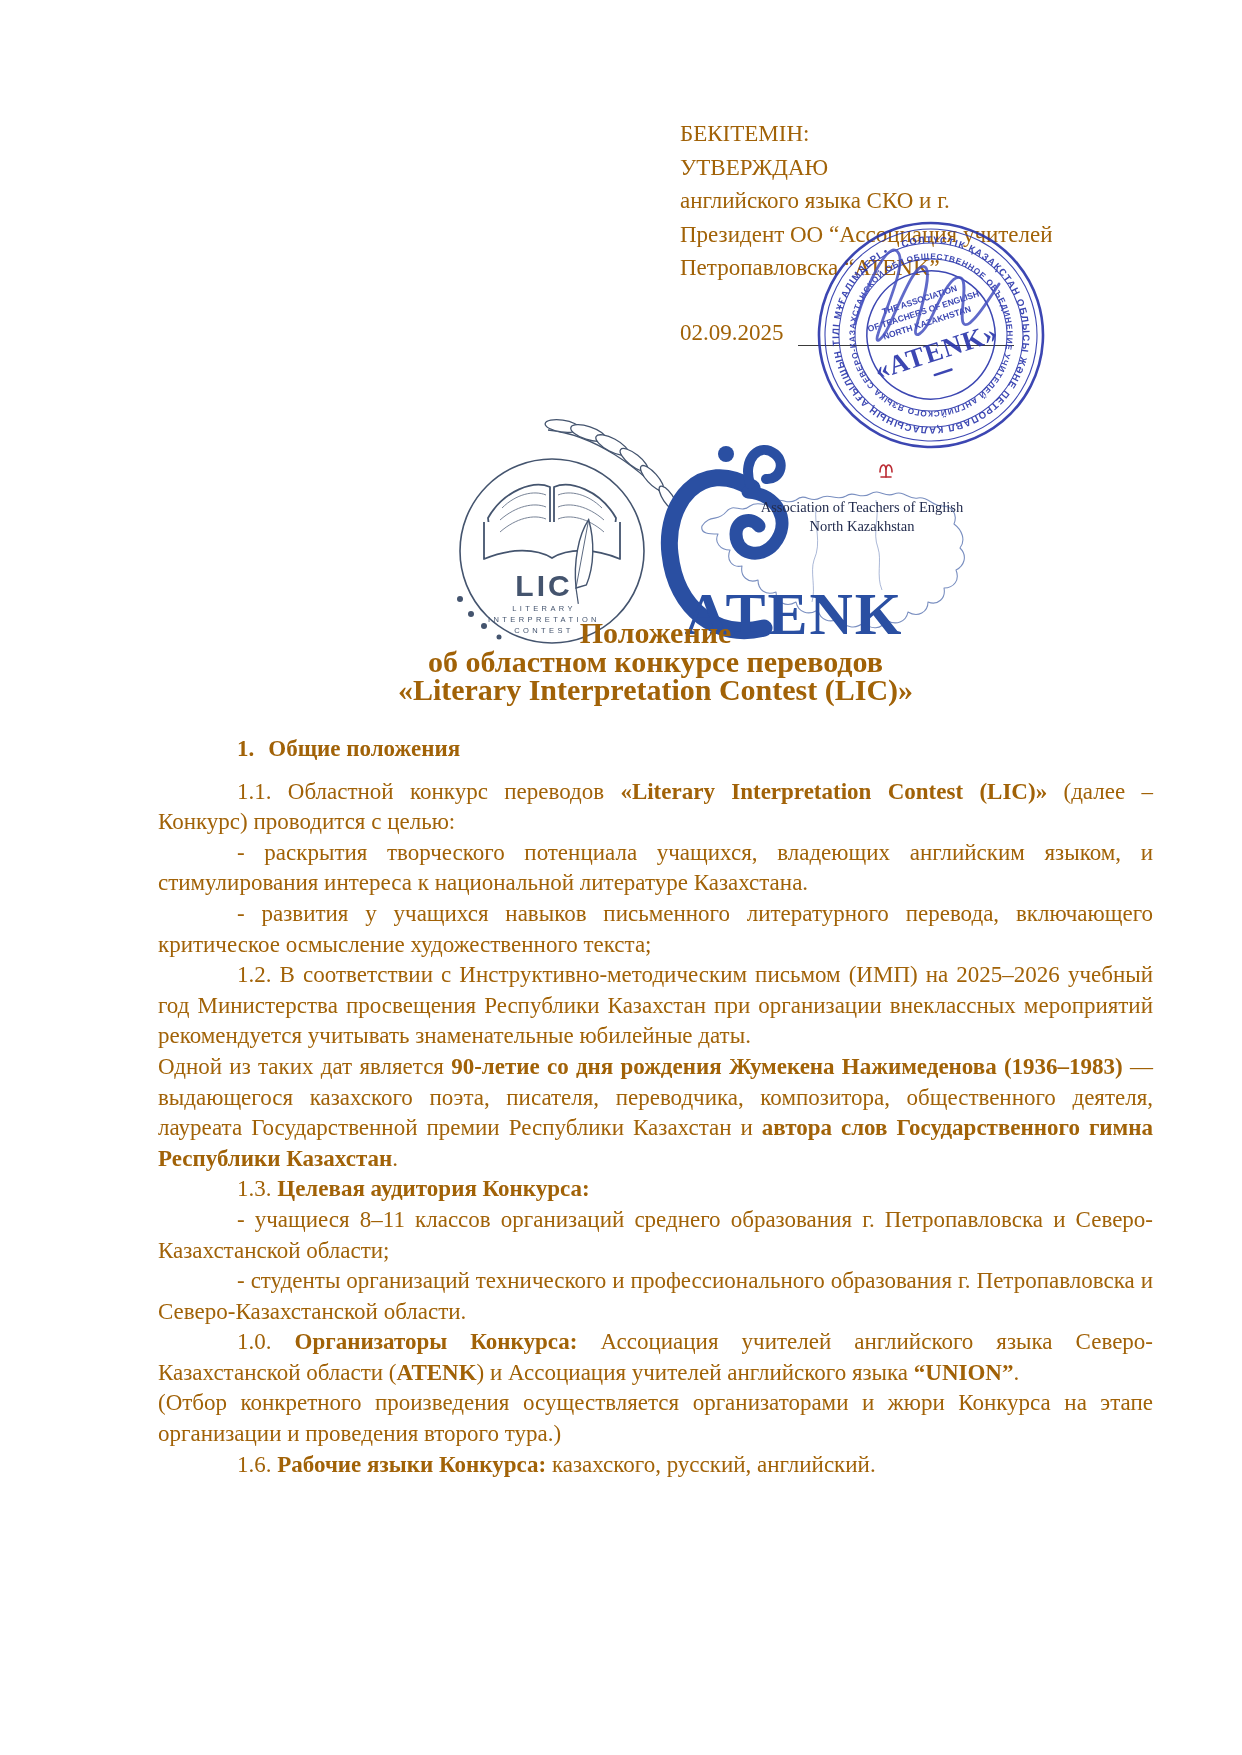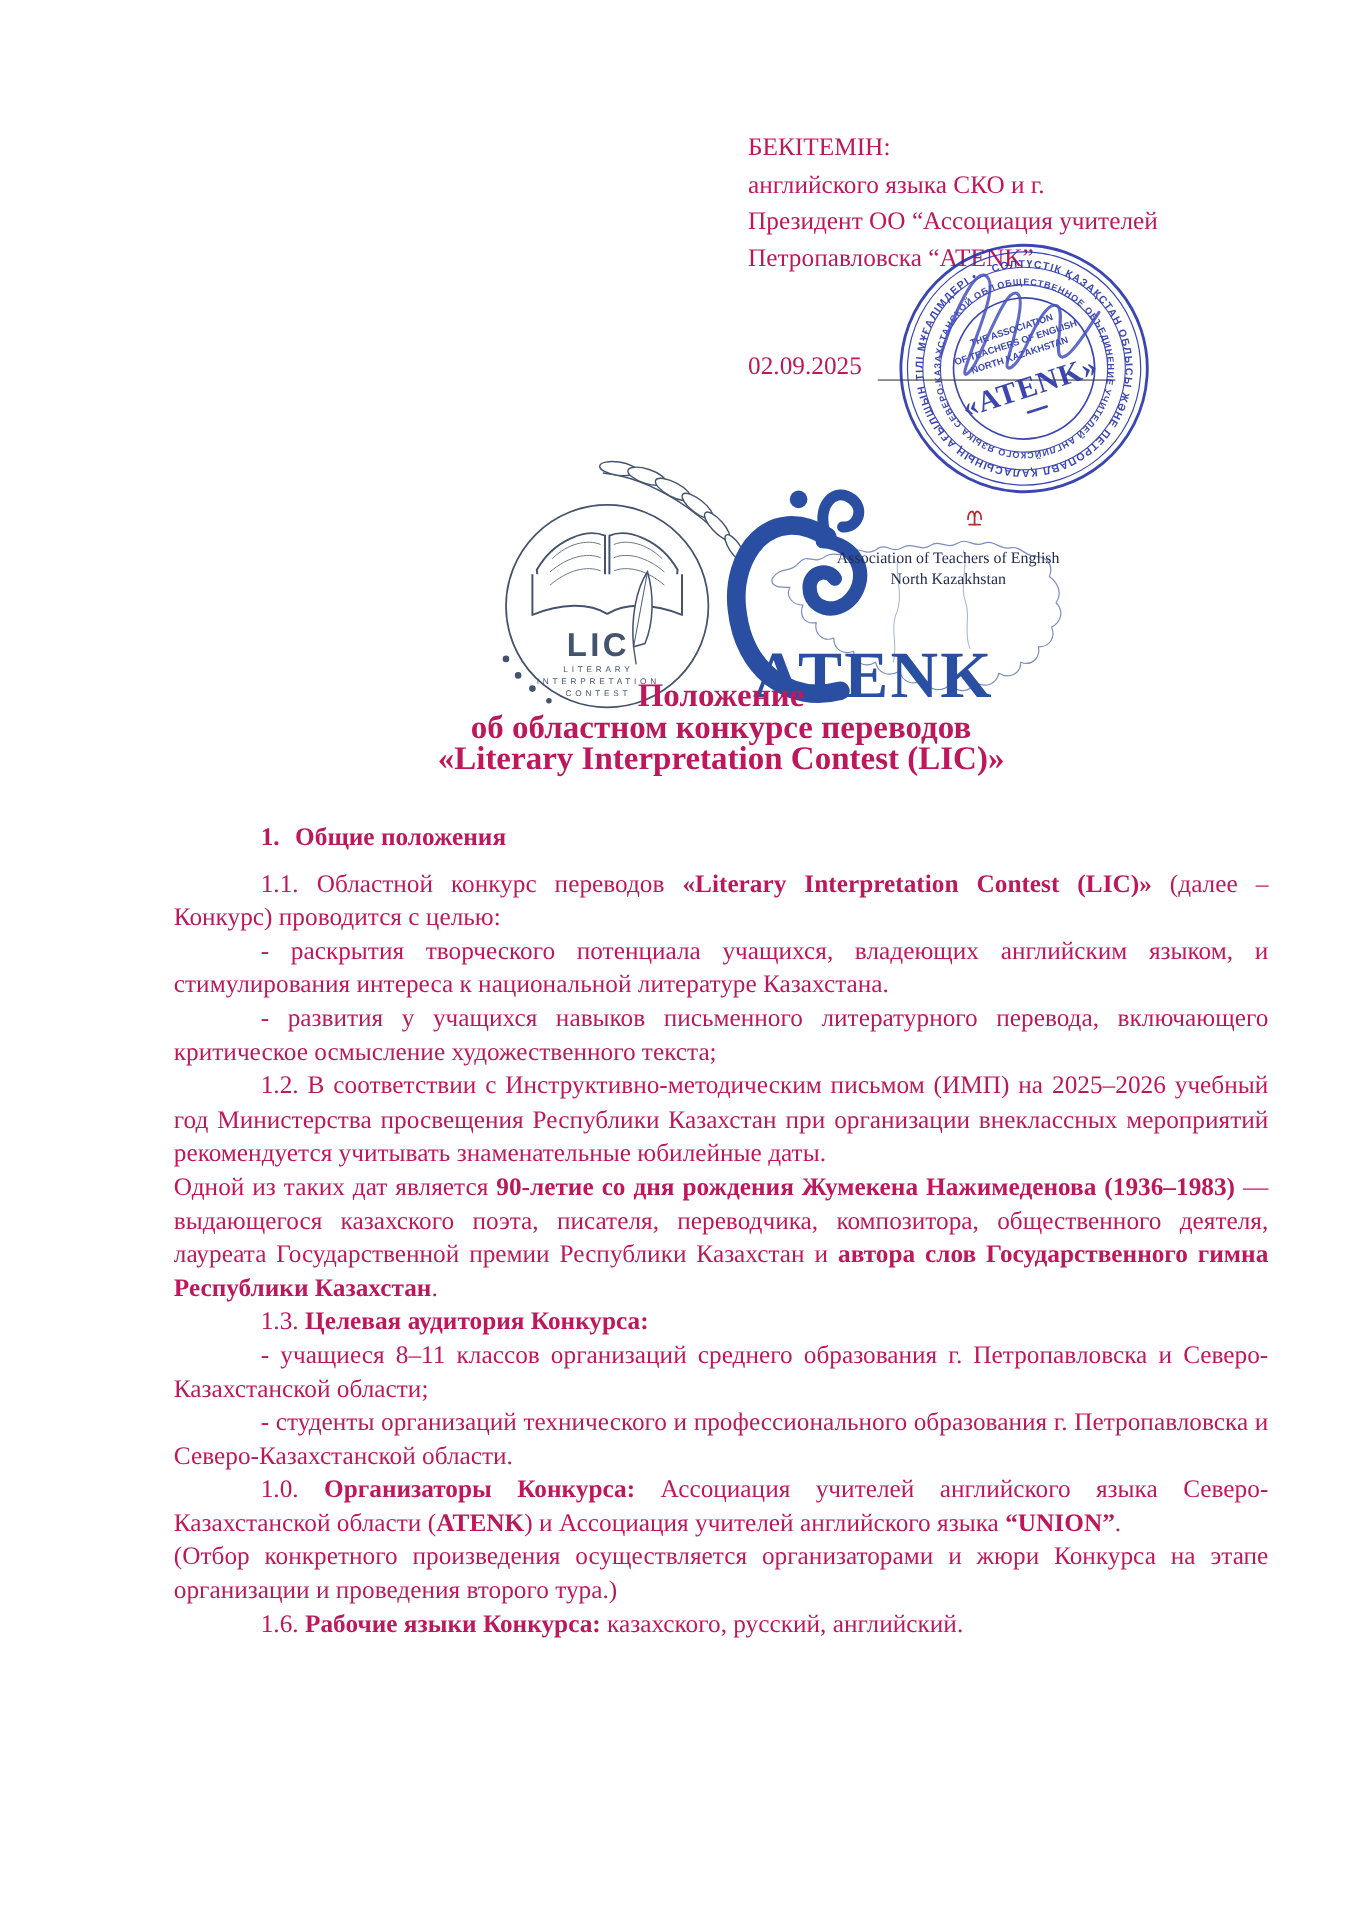--- a/index.html
+++ b/index.html
@@ -1,17 +1,17 @@
 <!DOCTYPE html>
 <html><head>
 <meta charset="utf-8">
 <style>
   html,body{margin:0;padding:0;background:#e8e8e8;}
   .page{position:relative;width:1242px;height:1755px;margin:0 auto;background:#ffffff;
-        font-family:"Liberation Serif", serif;color:#be185d;overflow:hidden;}
+        font-family:"Liberation Serif", serif;color:#a16207;overflow:hidden;}
 
   
   .approval{position:absolute;left:680px;top:117px;font-size:23px;line-height:33.5px;}
   .approval div{white-space:nowrap;}
   .date-row{position:absolute;left:680px;top:320px;font-size:23px;white-space:nowrap;}
   .sig-underline{display:inline-block;width:216px;height:21px;
                  border-bottom:1.6px solid #3a3a3a;margin-left:14px;vertical-align:bottom;}
 
   
   .stamp{position:absolute;left:810px;top:214px;width:242px;height:242px;opacity:.9;}
@@ -21,34 +21,35 @@
   .lic-logo{position:absolute;left:430px;top:416px;width:320px;height:240px;}
   .atenk-logo{position:absolute;left:656px;top:430px;width:320px;height:226px;}
 
   
   .doc-title{position:absolute;left:158px;top:619px;width:995px;text-align:center;
              font-weight:bold;font-size:30px;line-height:28.6px;}
 
   
   .docbody{position:absolute;left:158px;top:734px;width:995px;
            font-size:23px;line-height:30.6px;text-align:justify;}
-  .heading{font-weight:bold;margin:12px 0 0 79px;text-align:left;}
+  .heading{font-weight:bold;margin:0 0 0 79px;text-align:left;}
   .heading .num{margin-right:14px;}
   .paras .para{margin:0;text-indent:79px;}
   .paras .para.no-indent{text-indent:0;}
   .paras .para:first-child{margin-top:12px;}
   b{font-weight:bold;}
 </style>
 </head>
 <body>
 
 <div class="page">
 
   <div class="approval">
       <div class="approval-line">БЕКІТЕМІН:</div>
+      <div class="approval-line">УТВЕРЖДАЮ</div>
       <div class="approval-line">английского языка СКО и г.</div>
       <div class="approval-line">Президент ОО “Ассоциация учителей</div>
       <div class="approval-line">Петропавловска “ATENK”</div>
     </div>
 
   <div class="date-row"><span>02.09.2025</span><span class="sig-underline"></span></div>
 
   <svg class="lic-logo" viewBox="0 0 320 240">
     <g stroke="#44546e" fill="none" stroke-width="1.6">
       <circle cx="122" cy="135" r="92"></circle>

